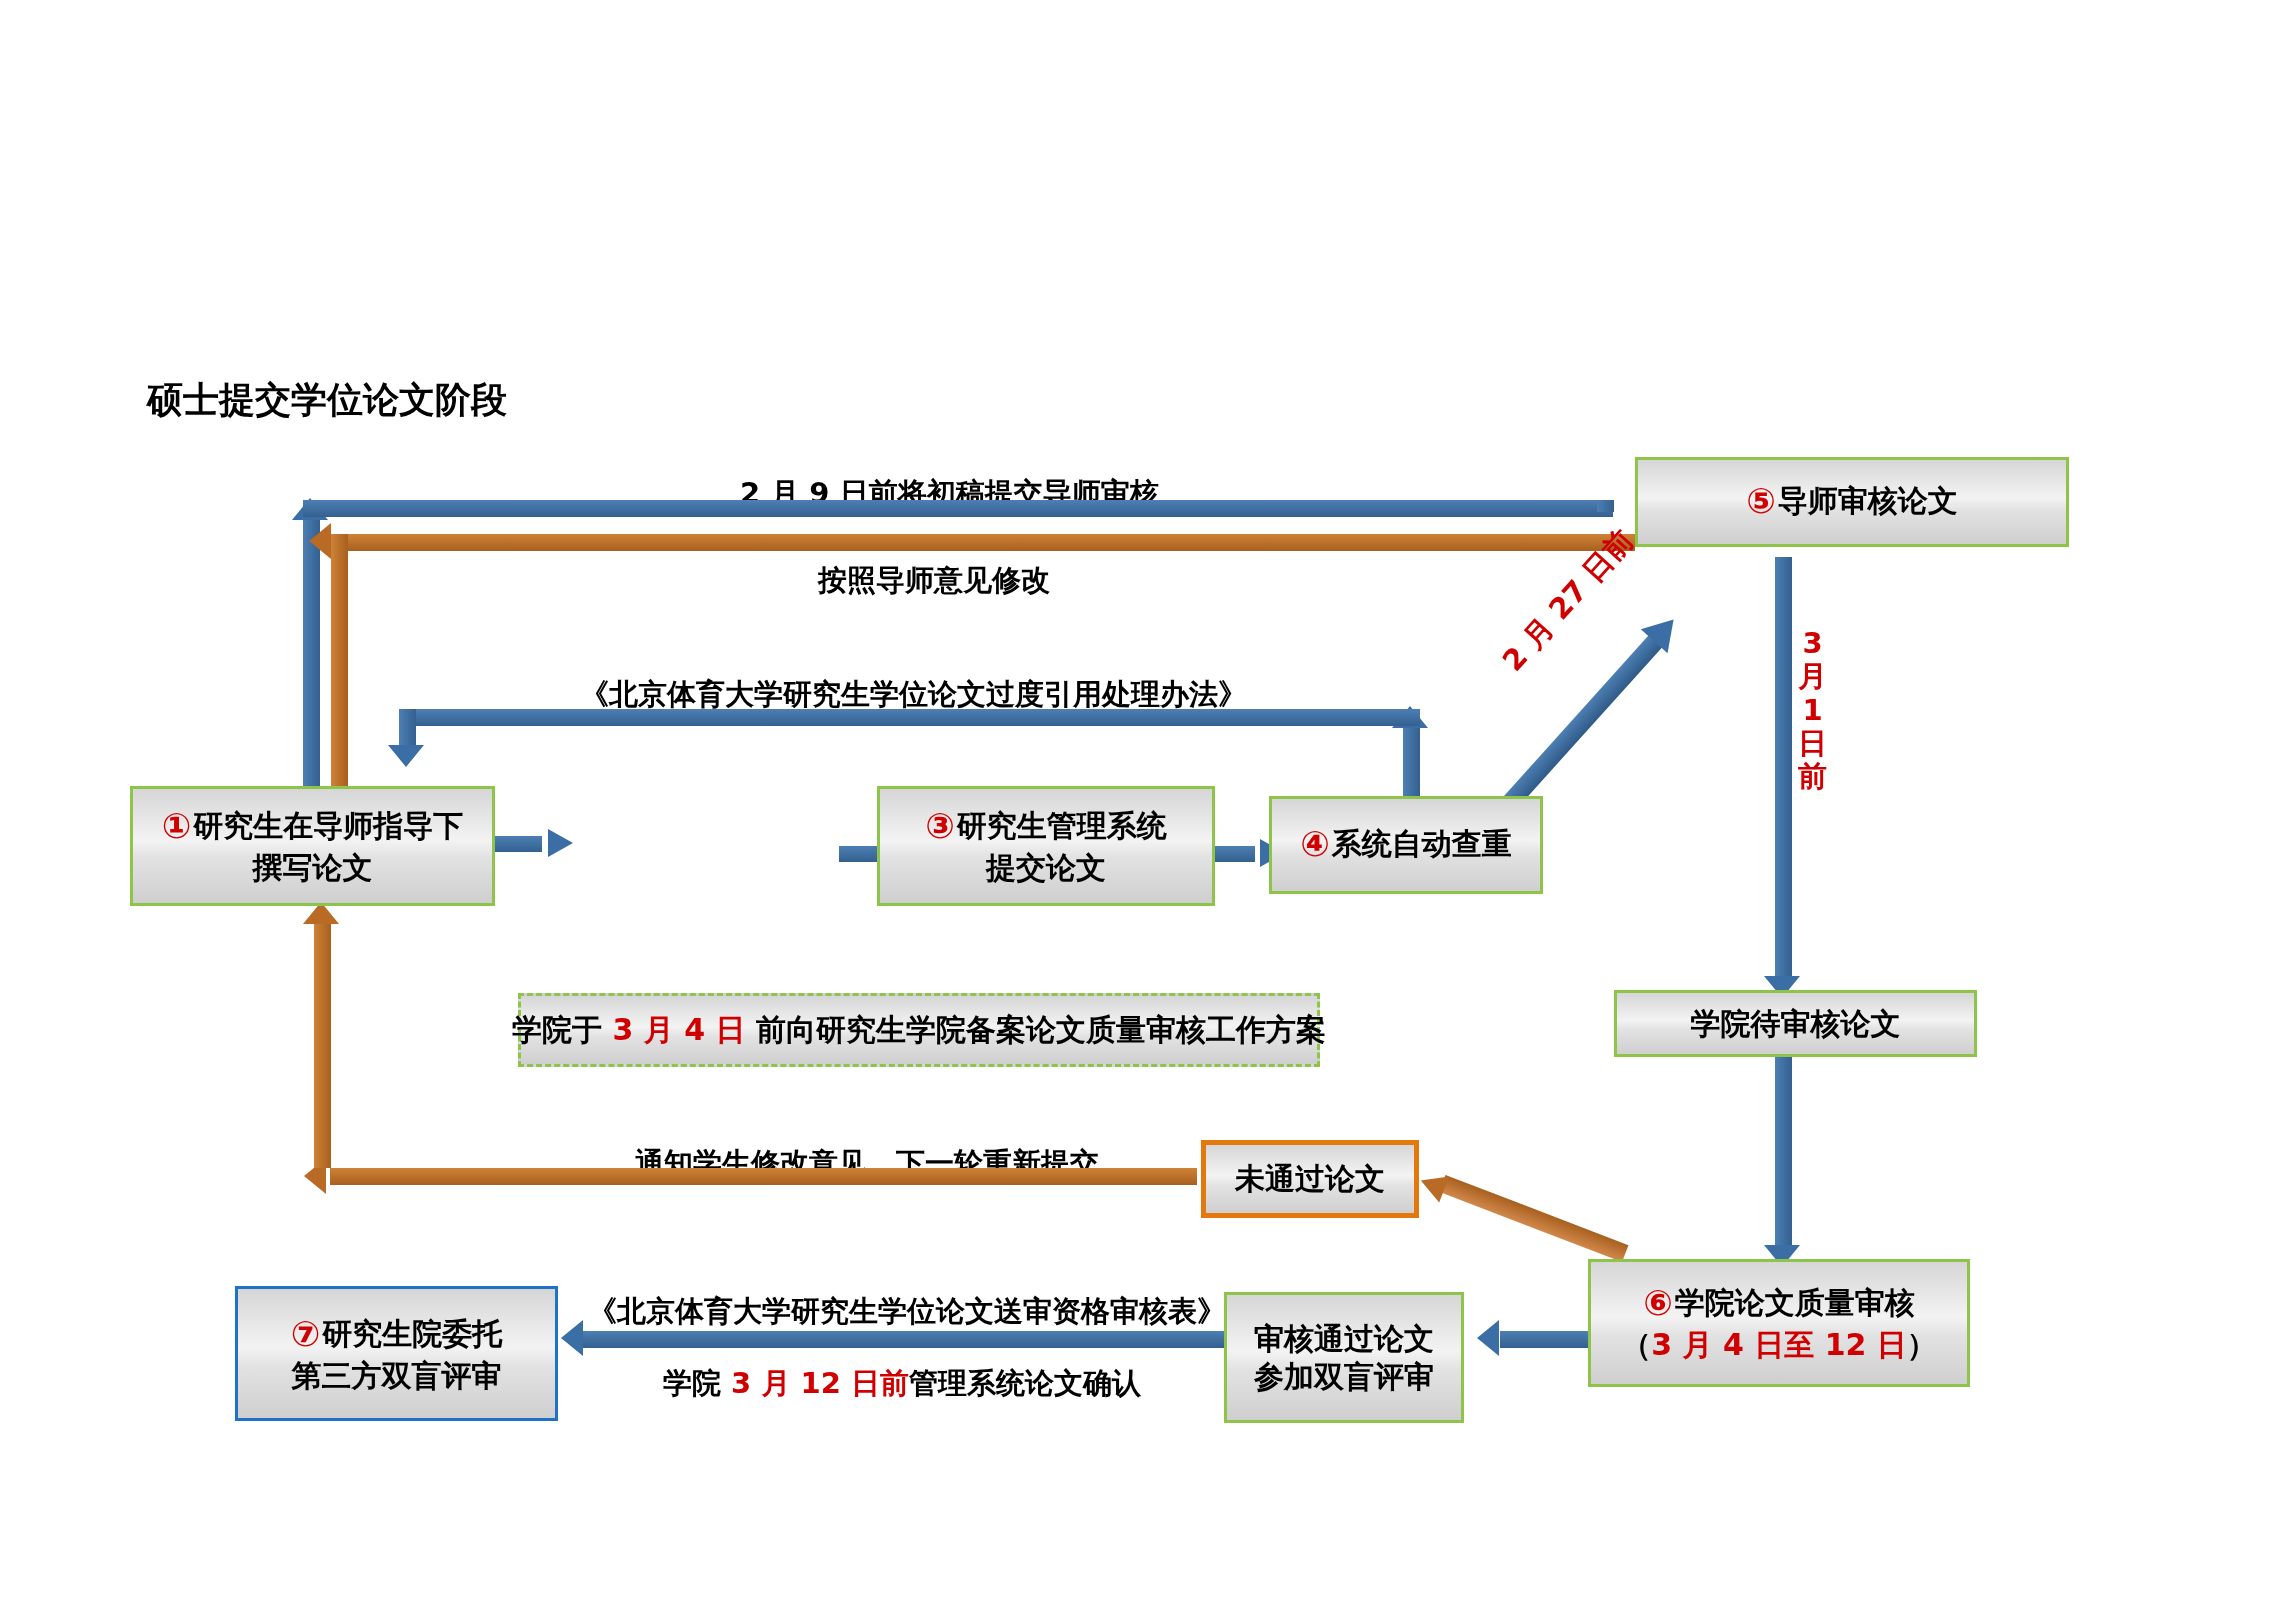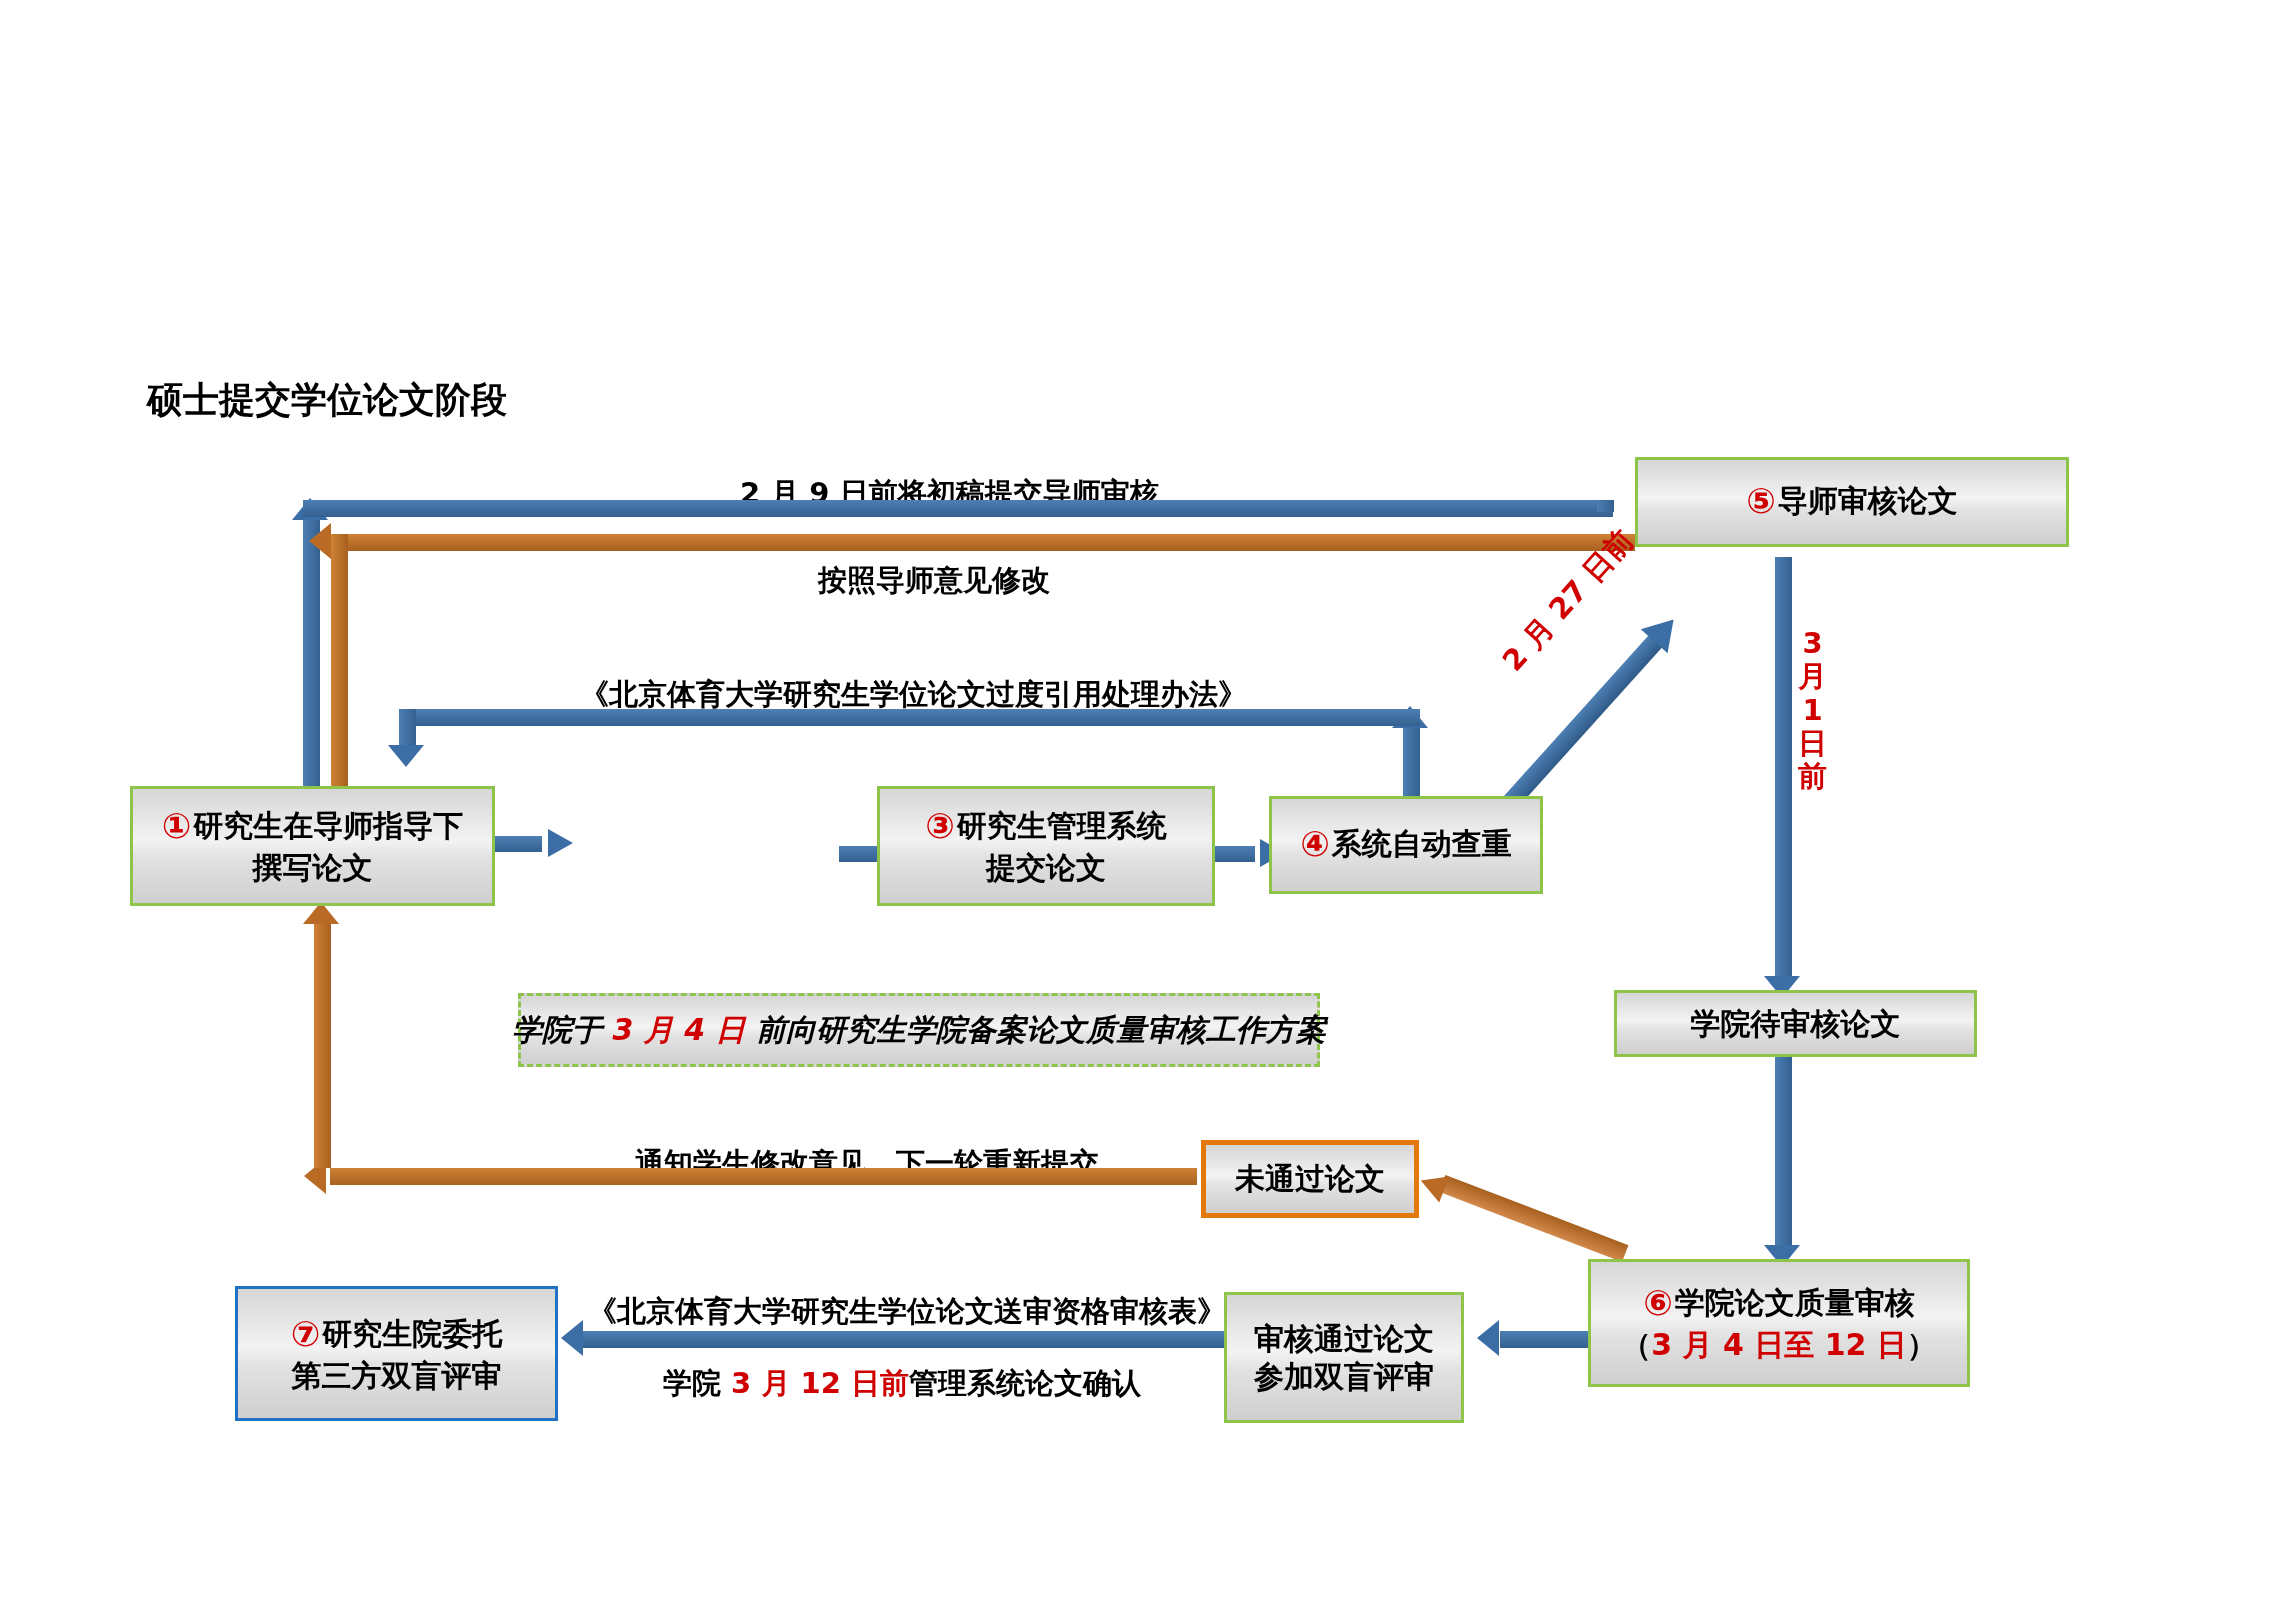--- a/index.html
+++ b/index.html
@@ -29,21 +29,20 @@
     font-size:30px;line-height:1.25;
   }
   .node .ln{white-space:nowrap;}
   .num{color:#d10000;font-weight:700;font-size:35px;display:inline-block;
        vertical-align:-2px;margin-right:2px;}
   .red{color:#d10000;}
   .node.blue-border{border-color:#1f72c4;}
   .node.orange-border{border-color:#e3780c;border-width:5.9px;}
   .node.dashed-green{
     border:3.9px dashed #8ec449;
-    font-style:italic;
   }
 
   
   .label{
     position:absolute;color:#000;font-weight:700;font-size:29px;white-space:nowrap;
   }
 
   
   .bar{position:absolute;}
   .blue{background:#3a6ea5;}

